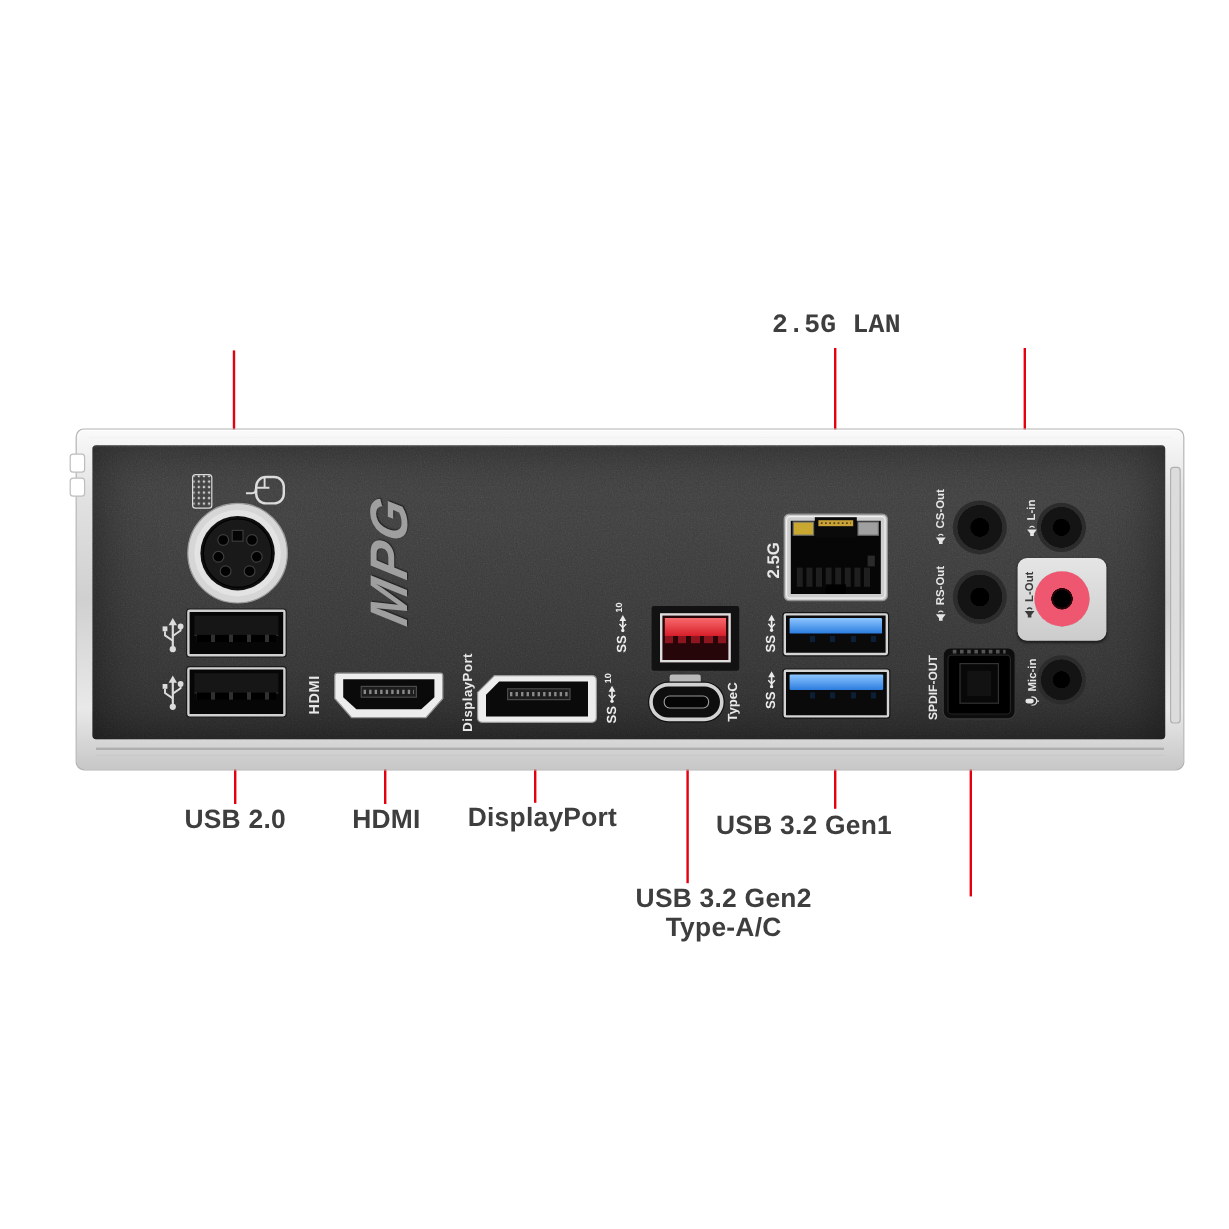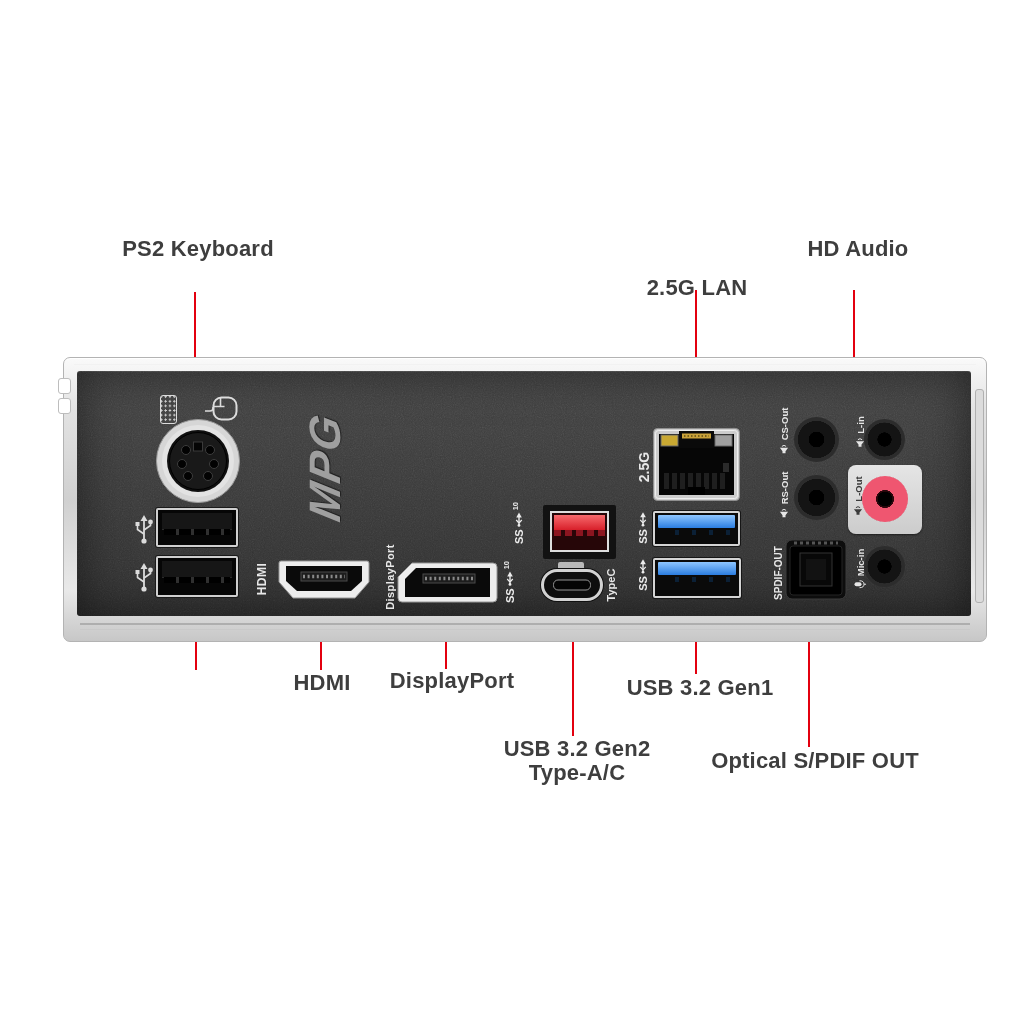--- a/index.html
+++ b/index.html
@@ -66,60 +66,58 @@
         background-image:radial-gradient(#cfcfcf 0.9px,transparent 1.2px);
         background-size:4.3px 4.6px;background-position:2.5px 3px;background-clip:padding-box;}
   svg{display:block;}
 </style>
 </head>
 <body>
 
 <div id="stage">
 
   <div class="lbl" style="left:88px;top:237px;width:220px;">
-    <div>PS2 Keyboard</div>
   </div>
   <div class="aline" style="left:194px;top:292px;height:112px;"></div>
   <div class="ahead down" style="left:190.5px;top:404px;"></div>
 
-  <div class="lbl" style="left:597px;top:276px;width:200px;">2.5G LAN</div>
+  <div class="lbl" style="left:597px;top:260px;width:200px;font-family:Liberation Mono, monospace;">2.5G LAN</div>
   <div class="aline" style="left:695px;top:290px;height:117px;"></div>
   <div class="ahead down" style="left:691.5px;top:407px;"></div>
 
   <div class="lbl" style="left:757px;top:237px;width:202px;">
-    <div>HD Audio</div>
   </div>
   <div class="aline" style="left:853px;top:290px;height:97px;"></div>
   <div class="ahead down" style="left:849.5px;top:387px;"></div>
 
+  <div class="lbl" style="left:106px;top:671px;width:180px;">USB 2.0</div>
   <div class="ahead up" style="left:191.5px;top:601px;"></div>
   <div class="aline" style="left:195px;top:610px;height:60px;"></div>
 
   <div class="lbl" style="left:232px;top:671px;width:180px;">HDMI</div>
   <div class="ahead up" style="left:316.5px;top:601px;"></div>
   <div class="aline" style="left:320px;top:610px;height:60px;"></div>
 
   <div class="lbl" style="left:357px;top:669px;width:190px;">DisplayPort</div>
   <div class="ahead up" style="left:441.5px;top:603px;"></div>
   <div class="aline" style="left:445px;top:612px;height:57px;"></div>
 
-  <div class="lbl" style="left:482px;top:737px;width:190px;">
+  <div class="lbl" style="left:508px;top:737px;width:190px;">
     <div>USB 3.2 Gen2</div>
     <div>Type-A/C</div>
   </div>
   <div class="ahead up" style="left:568.5px;top:601px;"></div>
   <div class="aline" style="left:572px;top:610px;height:126px;"></div>
 
-  <div class="lbl" style="left:605px;top:676px;width:190px;text-align:center;">
+  <div class="lbl" style="left:575px;top:676px;width:190px;text-align:center;">
     <div>USB 3.2 Gen1</div>
   </div>
   <div class="ahead up" style="left:691.5px;top:602px;"></div>
   <div class="aline" style="left:695px;top:611px;height:63px;"></div>
 
-  <div class="lbl" style="left:697px;top:749px;width:236px;">Optical S/PDIF OUT</div>
   <div class="ahead up" style="left:804.5px;top:605px;"></div>
   <div class="aline" style="left:808px;top:614px;height:133px;"></div>
 
   <div id="shield">
     <div class="groove" style="left:10px;top:6px;width:902px;height:1px;background:#f2f2f2;"></div>
     <div class="groove" style="left:16px;bottom:16px;width:890px;height:2px;"></div>
     <div class="groove" style="left:16px;bottom:11px;width:890px;height:1px;background:#c9c9c9;"></div>
     <div id="rslot"></div>
     <div class="notch" style="left:-6px;top:20px;width:11px;height:14px;"></div>
     <div class="notch" style="left:-6px;top:40px;width:11px;height:14px;"></div>

